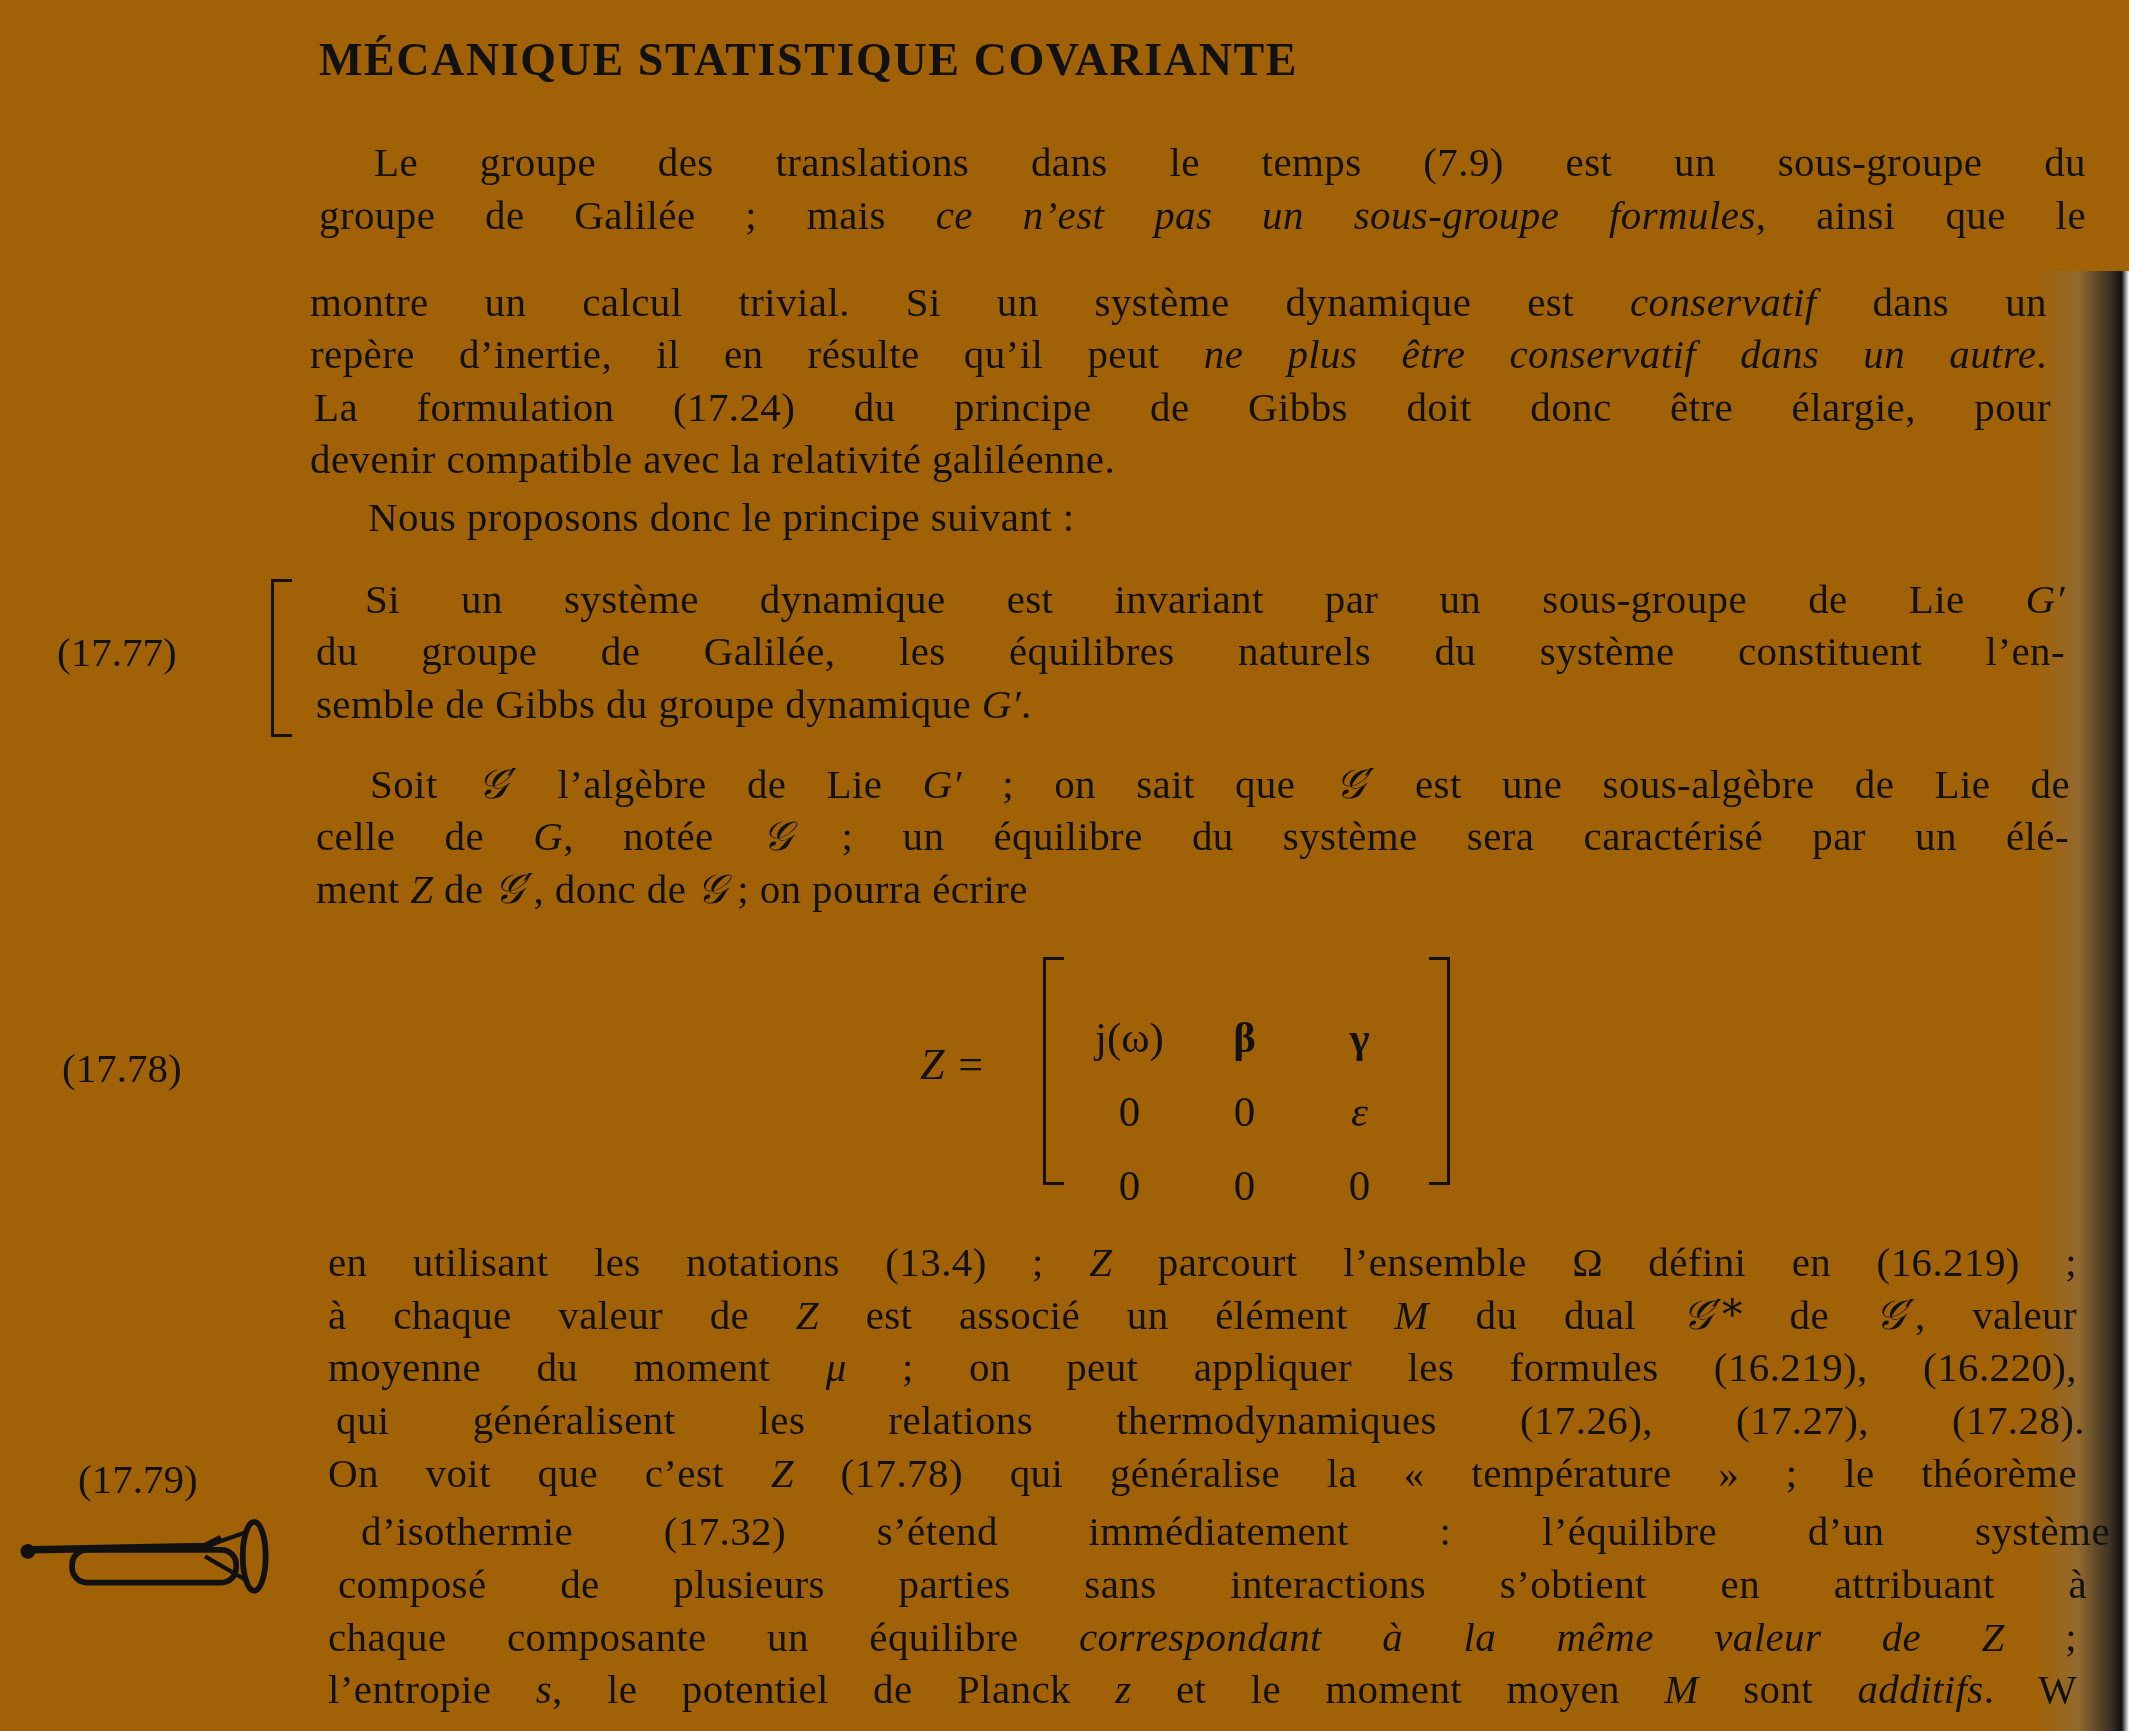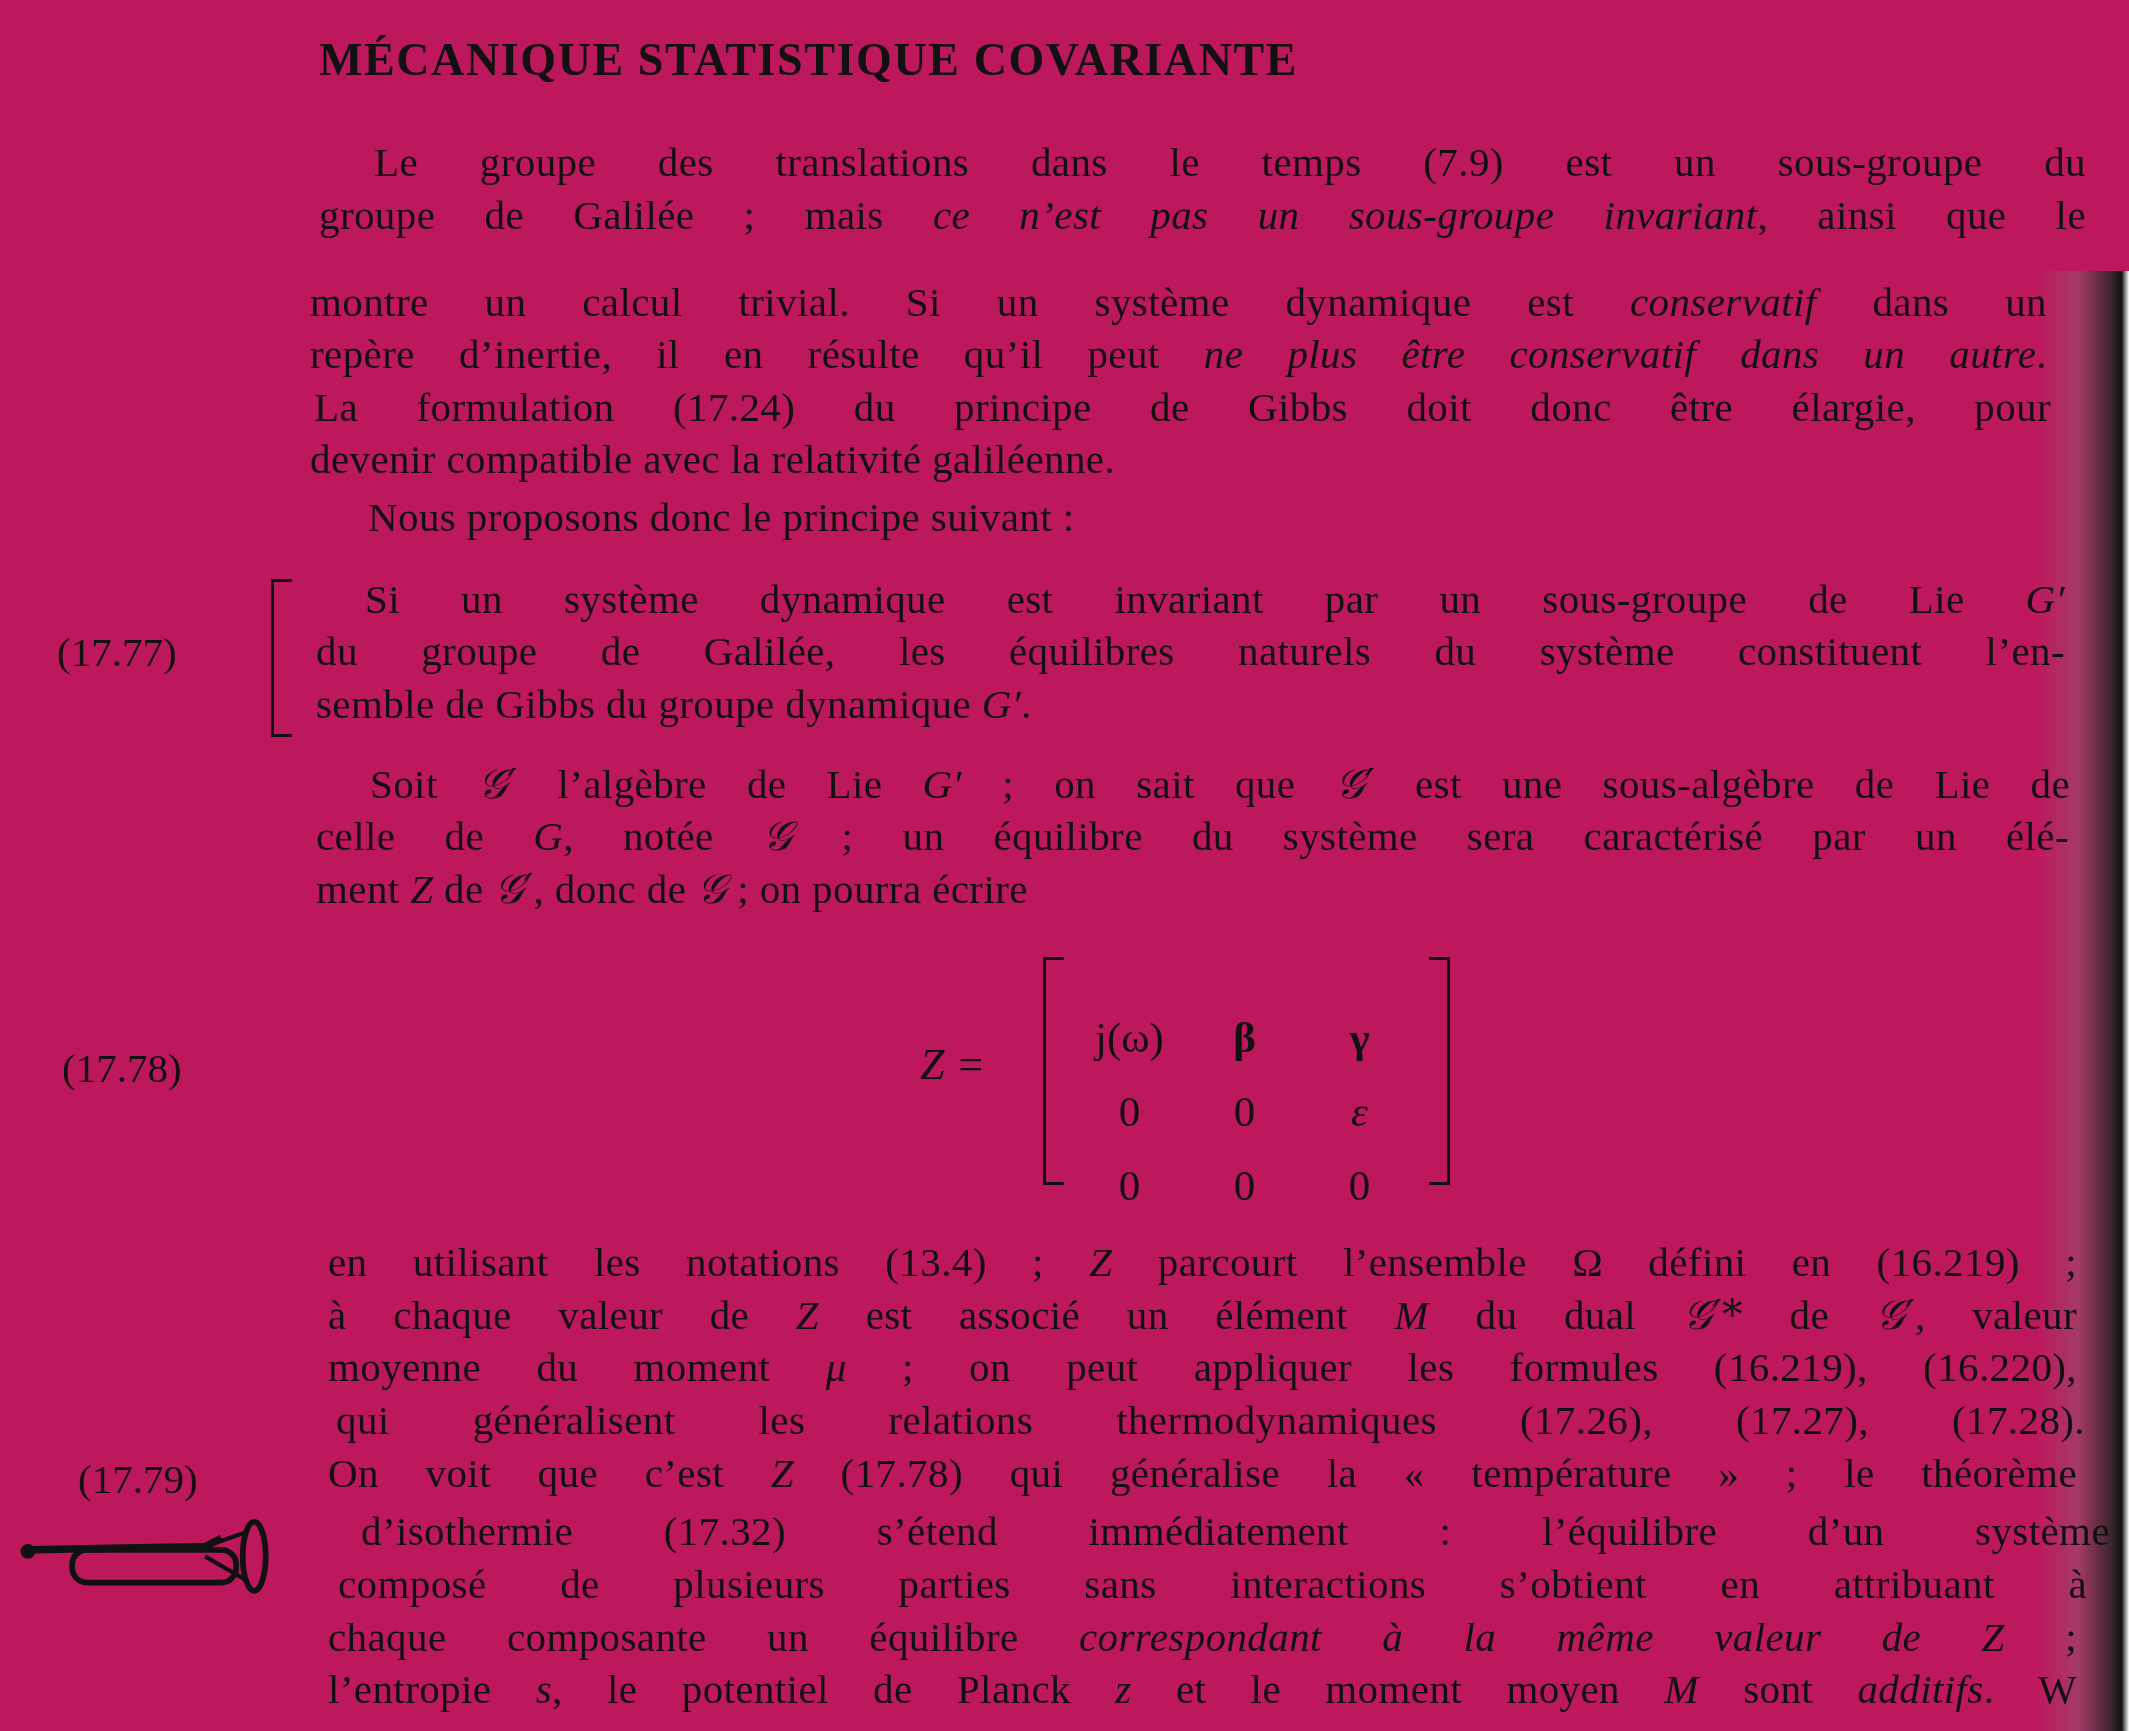--- a/index.html
+++ b/index.html
@@ -1,21 +1,21 @@
 <!DOCTYPE html>
 <html style="font-size:13px"><head>
 <meta charset="utf-8">
 <style>
   html, body { margin: 0; padding: 0; background: #ffffff; }
   body {
     width: 2129px; height: 1732px; position: relative; overflow: hidden;
     font-family: "Liberation Serif", "DejaVu Serif", serif;
     color: #111111;
   }
-  .page { position: absolute; left: 0; top: 0; width: 2129px; height: 1732px; background: #be185d; }
+  .page { position: absolute; left: 0; top: 0; width: 2129px; height: 1732px; background: #a16207; }
 
   
   .edge-shadow {
     position: absolute; left: 2036px; top: 271px; width: 93px; height: 1461px;
     background: linear-gradient(to right, rgba(255,255,255,0) 0%, rgba(120,120,120,0.35) 45%, rgba(40,40,40,0.85) 80%, #111 92%, #fff 100%);
   }
 
   .line {
     position: absolute; white-space: nowrap; font-size: 41px; line-height: 49px;
     letter-spacing: 0.4px;
@@ -56,21 +56,21 @@
 </head>
 <body>
 
 <div class="page">
   <div class="edge-shadow"></div>
 
   <div class="title">MÉCANIQUE STATISTIQUE COVARIANTE</div>
 
   <div>
     <div class="line j" style="left:374px; top:138px; width:1712px;">Le groupe des translations dans le temps (7.9) est un sous-groupe du</div>
-    <div class="line j" style="left:319px; top:191px; width:1767px;">groupe de Galilée ; mais <span class="it">ce n’est pas un sous-groupe invariant</span>, ainsi que le</div>
+    <div class="line j" style="left:319px; top:191px; width:1767px;">groupe de Galilée ; mais <span class="it">ce n’est pas un sous-groupe formules</span>, ainsi que le</div>
     <div class="line j" style="left:310px; top:278px; width:1737px;">montre un calcul trivial. Si un système dynamique est <span class="it">conservatif</span> dans un</div>
     <div class="line j" style="left:310px; top:330px; width:1737px;">repère d’inertie, il en résulte qu’il peut <span class="it">ne plus être conservatif dans un autre</span>.</div>
     <div class="line j" style="left:314px; top:383px; width:1737px;">La formulation (17.24) du principe de Gibbs doit donc être élargie, pour</div>
     <div class="line" style="left:310px; top:435px;">devenir compatible avec la relativité galiléenne.</div>
   </div>
 
   <div class="line" style="left:368px; top:493px;">Nous proposons donc le principe suivant :</div>
 
   <div>
     <div class="eq-label" style="left:57px; top:628px;">(17.77)</div>

